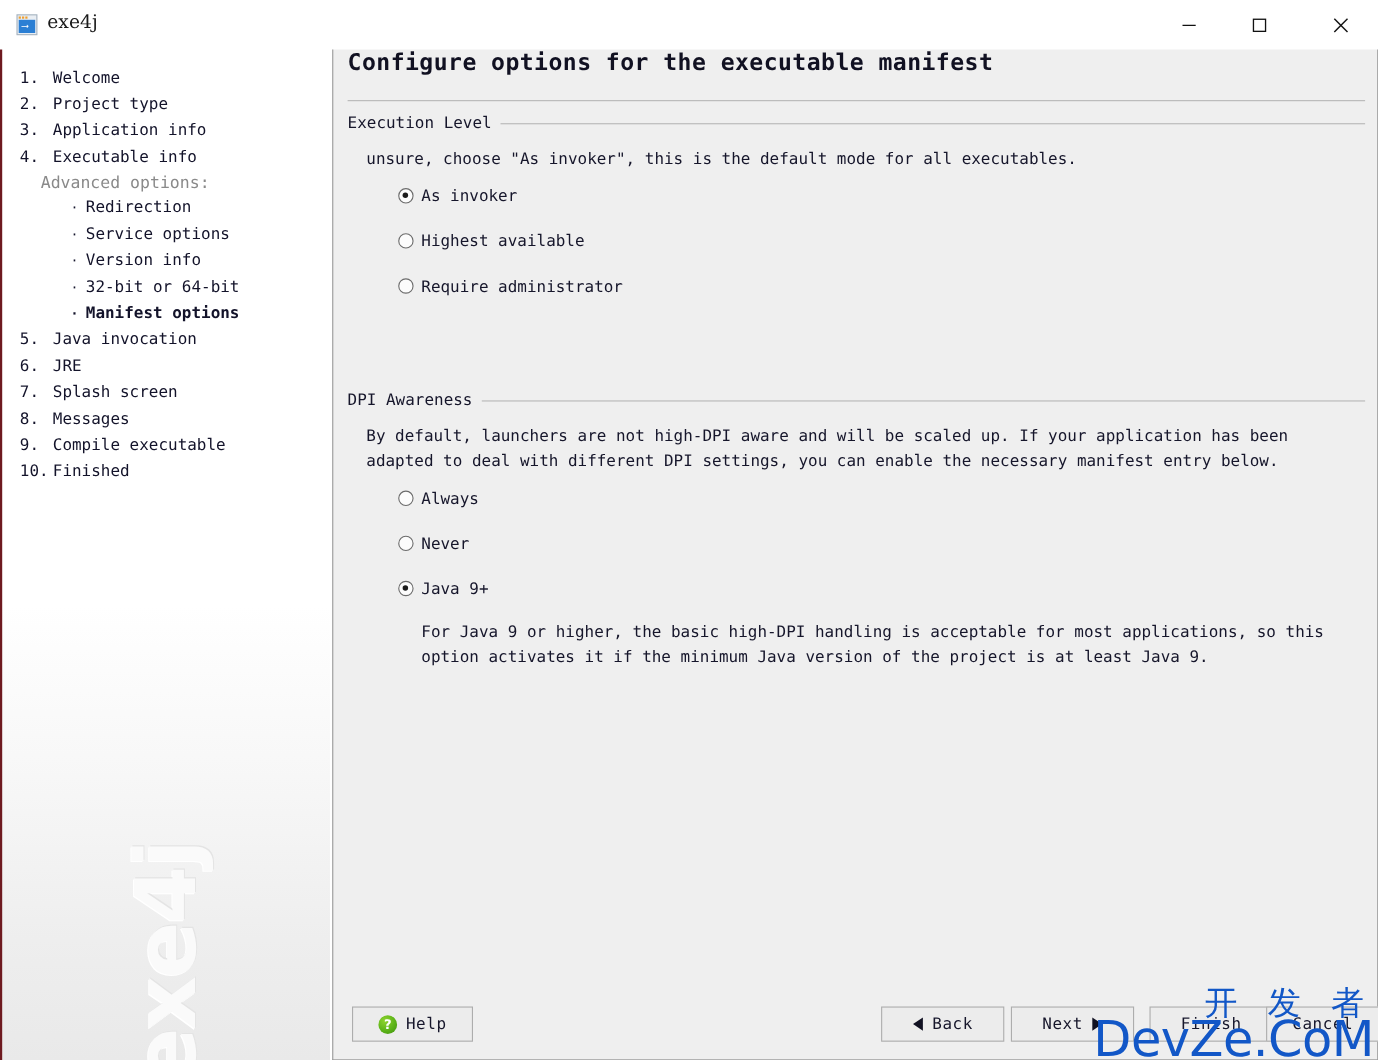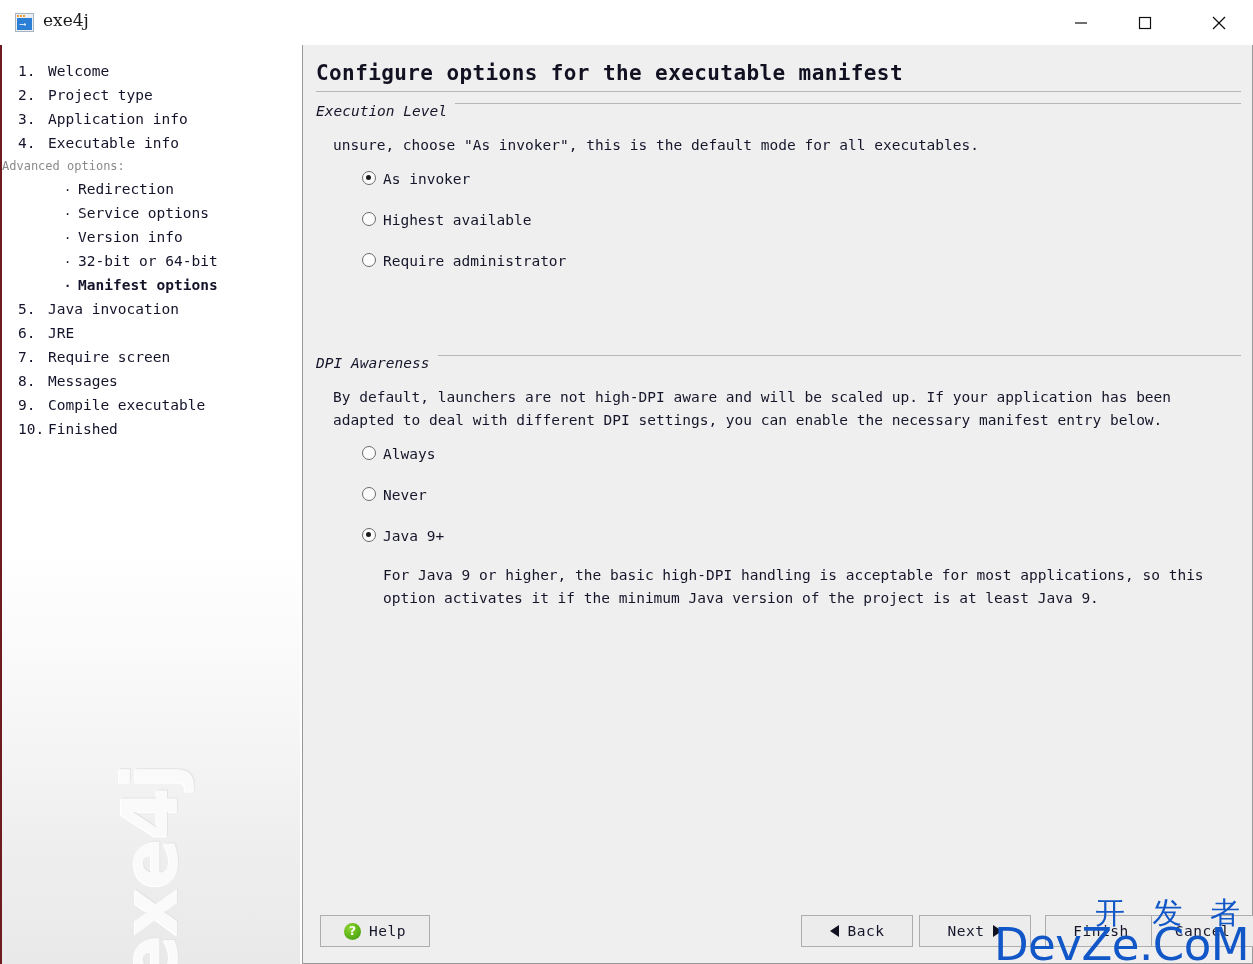--- a/index.html
+++ b/index.html
@@ -122,24 +122,25 @@
     white-space: nowrap;
     cursor: default;
   }
   .nav-num {
     display: inline-block;
     width: 30px;
     flex: 0 0 30px;
   }
   .nav-label { display: inline-block; }
   .nav-sub-header {
-    font-size: 12px;
+    font-size: 15px;
     color: #8a8a8a;
     line-height: 22px;
     height: 22px;
+    padding-left: 35px;
     white-space: nowrap;
     cursor: default;
   }
   .nav-bullet-item {
     font-size: 14.5px;
     color: #13132a;
     line-height: 24px;
     height: 24px;
     padding-left: 62px;
     white-space: nowrap;
@@ -176,44 +177,43 @@
     left: 302px; top: 45px;
     width: 951px; height: 919px;
     background: #efefef;
     border-left: 1px solid #9a9a9a;
     border-right: 1px solid #9a9a9a;
     border-bottom: 1px solid #9a9a9a;
     box-sizing: border-box;
   }
   #page-title {
     position: absolute;
-    left: 13px; top: 16px;
+    left: 13px; top: 0;
     font-size: 21px;
     font-weight: bold;
     color: #111122;
     white-space: nowrap;
     letter-spacing: 0.4px;
   }
   #title-rule {
     position: absolute;
     left: 13px; top: 46px;
     width: 925px; height: 1px;
     background: #b6b6b6;
   }
 
   .fieldset {
     position: absolute;
     left: 13px;
     width: 925px;
   }
   .legend-row {
     display: flex;
-    align-items: flex-start;
+    align-items: center;
     height: 18px;
-    font-style: italic;
   }
   .legend-label {
     font-size: 14.5px;
     color: #16162b;
     white-space: nowrap;
     padding-right: 8px;
   }
   .legend-line {
     flex: 1 1 auto;
     height: 1px;
@@ -414,21 +414,21 @@
       <div class="nav-item">
         <span class="nav-num">5.</span>
         <span class="nav-label">Java invocation</span>
       </div>
       <div class="nav-item">
         <span class="nav-num">6.</span>
         <span class="nav-label">JRE</span>
       </div>
       <div class="nav-item">
         <span class="nav-num">7.</span>
-        <span class="nav-label">Require screen</span>
+        <span class="nav-label">Splash screen</span>
       </div>
       <div class="nav-item">
         <span class="nav-num">8.</span>
         <span class="nav-label">Messages</span>
       </div>
       <div class="nav-item">
         <span class="nav-num">9.</span>
         <span class="nav-label">Compile executable</span>
       </div>
       <div class="nav-item">

